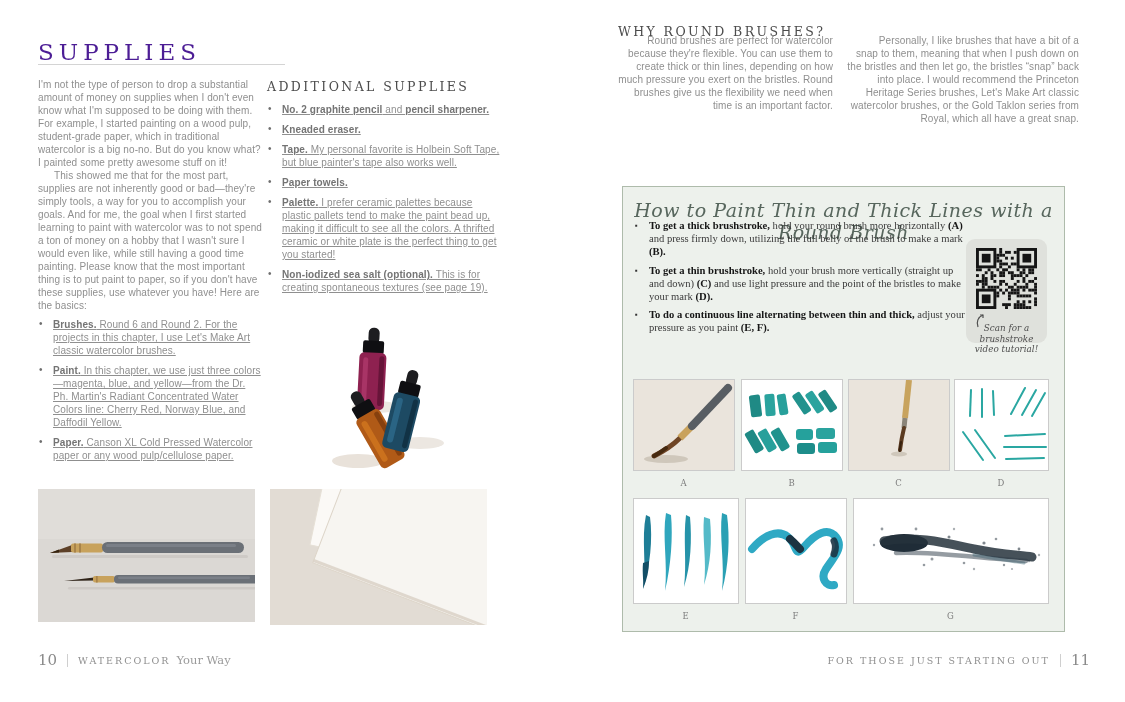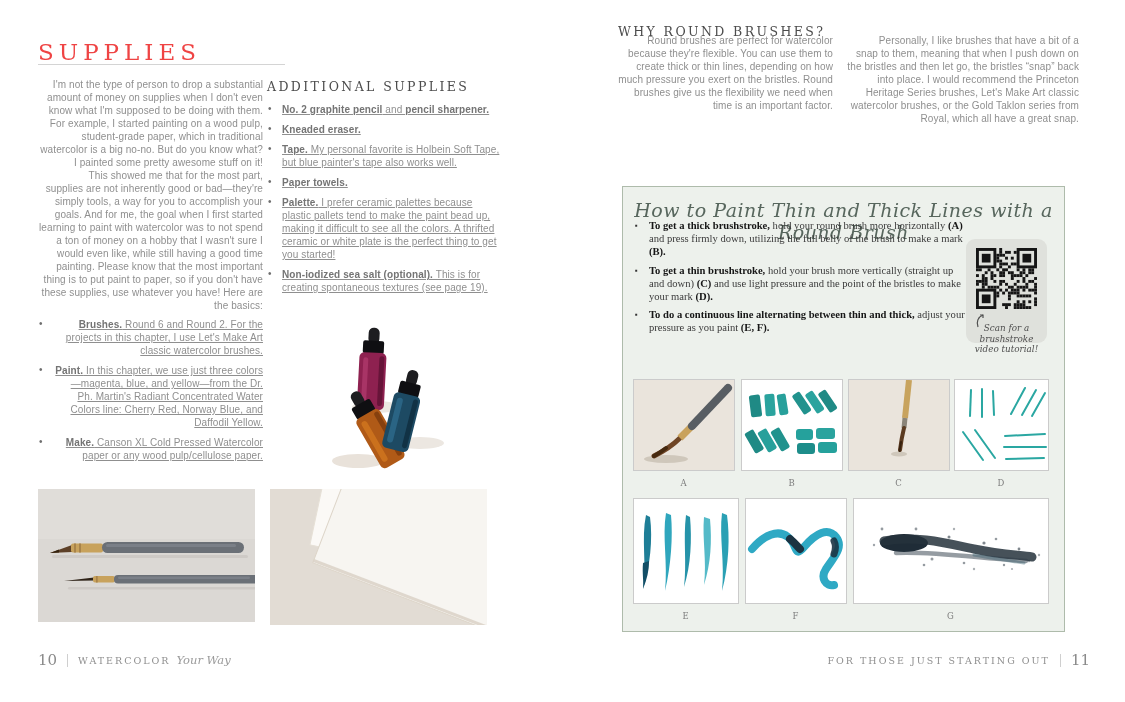--- a/index.html
+++ b/index.html
@@ -2,46 +2,46 @@
 <html><head>
 <meta charset="utf-8">
 <style>
   html,body{margin:0;padding:0;background:#ffffff;}
   #spread{position:relative;width:1125px;height:702px;background:#ffffff;overflow:hidden;
           font-family:"Liberation Sans",sans-serif;}
   .abs{position:absolute;}
 
   
   .page-title{left:38px;top:24px;font-family:"DejaVu Serif",serif;font-weight:400;
-              font-size:23px;letter-spacing:5px;color:#ef4444;}
+              font-size:23px;letter-spacing:5px;color:#4c1d95;}
   .title-rule{left:38px;top:64px;width:247px;height:1px;background:#d4d4d4;}
 
   .body-text{font-size:10px;line-height:13px;color:#8f8f8f;letter-spacing:.1px;}
   .body-text p{margin:0 0 0 0;}
   .body-text p.indent{text-indent:16px;}
   ul.dotlist{list-style:none;margin:6px 0 0 0;padding:0;}
   ul.dotlist li{position:relative;padding-left:15px;margin-bottom:7px;text-decoration:underline;}
   ul.dotlist li::before{content:"•";position:absolute;left:1px;top:-1px;color:#6f6f6f;font-size:10px;}
   .bseg{font-weight:700;color:#747474;}
 
-  .intro-col{left:38px;top:78px;width:225px;text-align:right;}
+  .intro-col{left:38px;top:78px;width:225px;}
   .add-col{left:267px;top:80px;width:233px;}
   .serif-head{font-family:"DejaVu Serif",serif;font-weight:400;font-size:12.5px;
               letter-spacing:2.4px;color:#4c4c4c;margin:0 0 10px 0;}
 
   .photo{overflow:hidden;}
   .photo svg{display:block;}
 
   
   .footer{top:651px;font-size:10px;color:#8f8f8f;display:flex;align-items:center;}
   .footer-left{left:38px;}
   .footer-right{right:35px;}
   .fdiv{width:1px;height:13px;background:#cfcfcf;margin:0 10px;}
   .f-caps{font-family:"DejaVu Serif",serif;font-size:9.5px;letter-spacing:2px;color:#8f8f8f;}
-  .f-script{font-family:"DejaVu Serif",serif;font-style:italic;font-size:11.5px;color:#9b9b9b;margin-left:6px;}
+  .f-script{font-family:"DejaVu Serif",serif;font-size:11.5px;color:#9b9b9b;margin-left:6px;}
   .f-num{font-family:"DejaVu Serif",serif;font-size:15px;color:#8a8a8a;}
 
   
   .why-head{left:618px;top:24px;}
   .rcol{top:34px;text-align:right;}
   .rcol1{left:618px;width:215px;}
   .rcol2{left:846px;width:233px;text-indent:16px;}
 
   .howto-box{left:622px;top:186px;width:443px;height:446px;background:#edf1ec;
              border:1px solid #aebbab;box-sizing:border-box;}
@@ -74,21 +74,21 @@
 
   <h1 class="abs page-title">SUPPLIES</h1>
   <div class="abs title-rule"></div>
 
   <div class="abs intro-col body-text">
     <p>I'm not the type of person to drop a substantial amount of money on supplies when I don't even know what I'm supposed to be doing with them. For example, I started painting on a wood pulp, student-grade paper, which in traditional watercolor is a big no-no. But do you know what? I painted some pretty awesome stuff on it!</p>
     <p class="indent">This showed me that for the most part, supplies are not inherently good or bad—they're simply tools, a way for you to accomplish your goals. And for me, the goal when I first started learning to paint with watercolor was to not spend a ton of money on a hobby that I wasn't sure I would even like, while still having a good time painting. Please know that the most important thing is to put paint to paper, so if you don't have these supplies, use whatever you have! Here are the basics:</p>
     <ul class="dotlist">
       <li><span class="bseg">Brushes.</span><span> Round 6 and Round 2. For the projects in this chapter, I use Let's Make Art classic watercolor brushes.</span></li>
       <li><span class="bseg">Paint.</span><span> In this chapter, we use just three colors—magenta, blue, and yellow—from the Dr. Ph. Martin's Radiant Concentrated Water Colors line: Cherry Red, Norway Blue, and Daffodil Yellow.</span></li>
-      <li><span class="bseg">Make.</span><span> Canson XL Cold Pressed Watercolor paper or any wood pulp/cellulose paper.</span></li>
+      <li><span class="bseg">Paper.</span><span> Canson XL Cold Pressed Watercolor paper or any wood pulp/cellulose paper.</span></li>
     </ul>
   </div>
 
   <div class="abs add-col body-text">
     <h2 class="serif-head">ADDITIONAL SUPPLIES</h2>
     <ul class="dotlist">
       <li><span class="bseg">No. 2 graphite pencil</span><span> and </span><span class="bseg">pencil sharpener.</span></li>
       <li><span class="bseg">Kneaded eraser.</span></li>
       <li><span class="bseg">Tape.</span><span> My personal favorite is Holbein Soft Tape, but blue painter's tape also works well.</span></li>
       <li><span class="bseg">Paper towels.</span></li>

